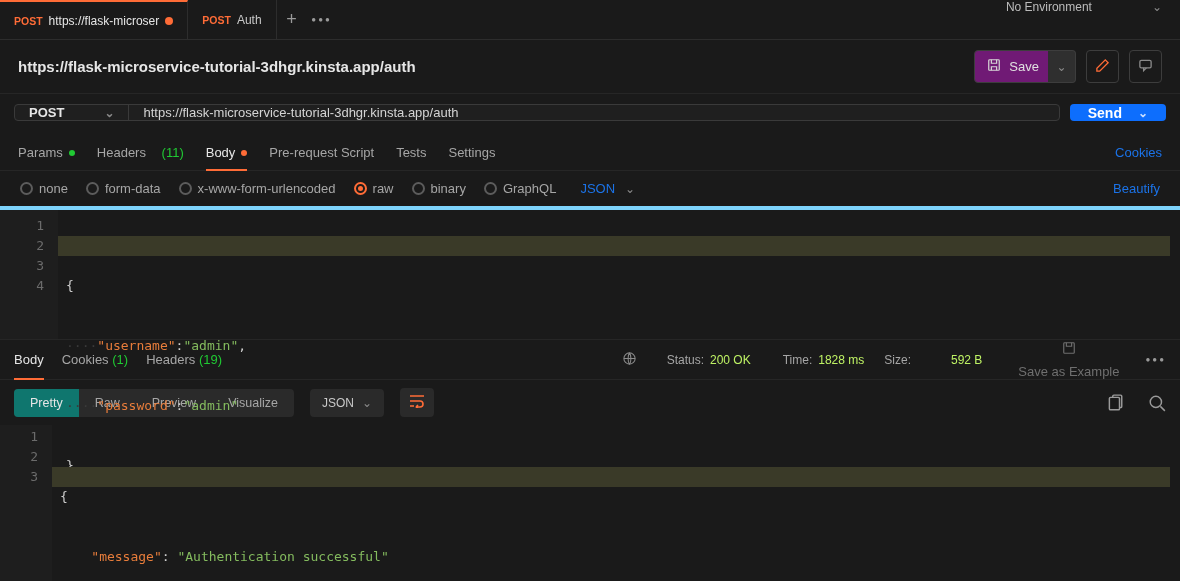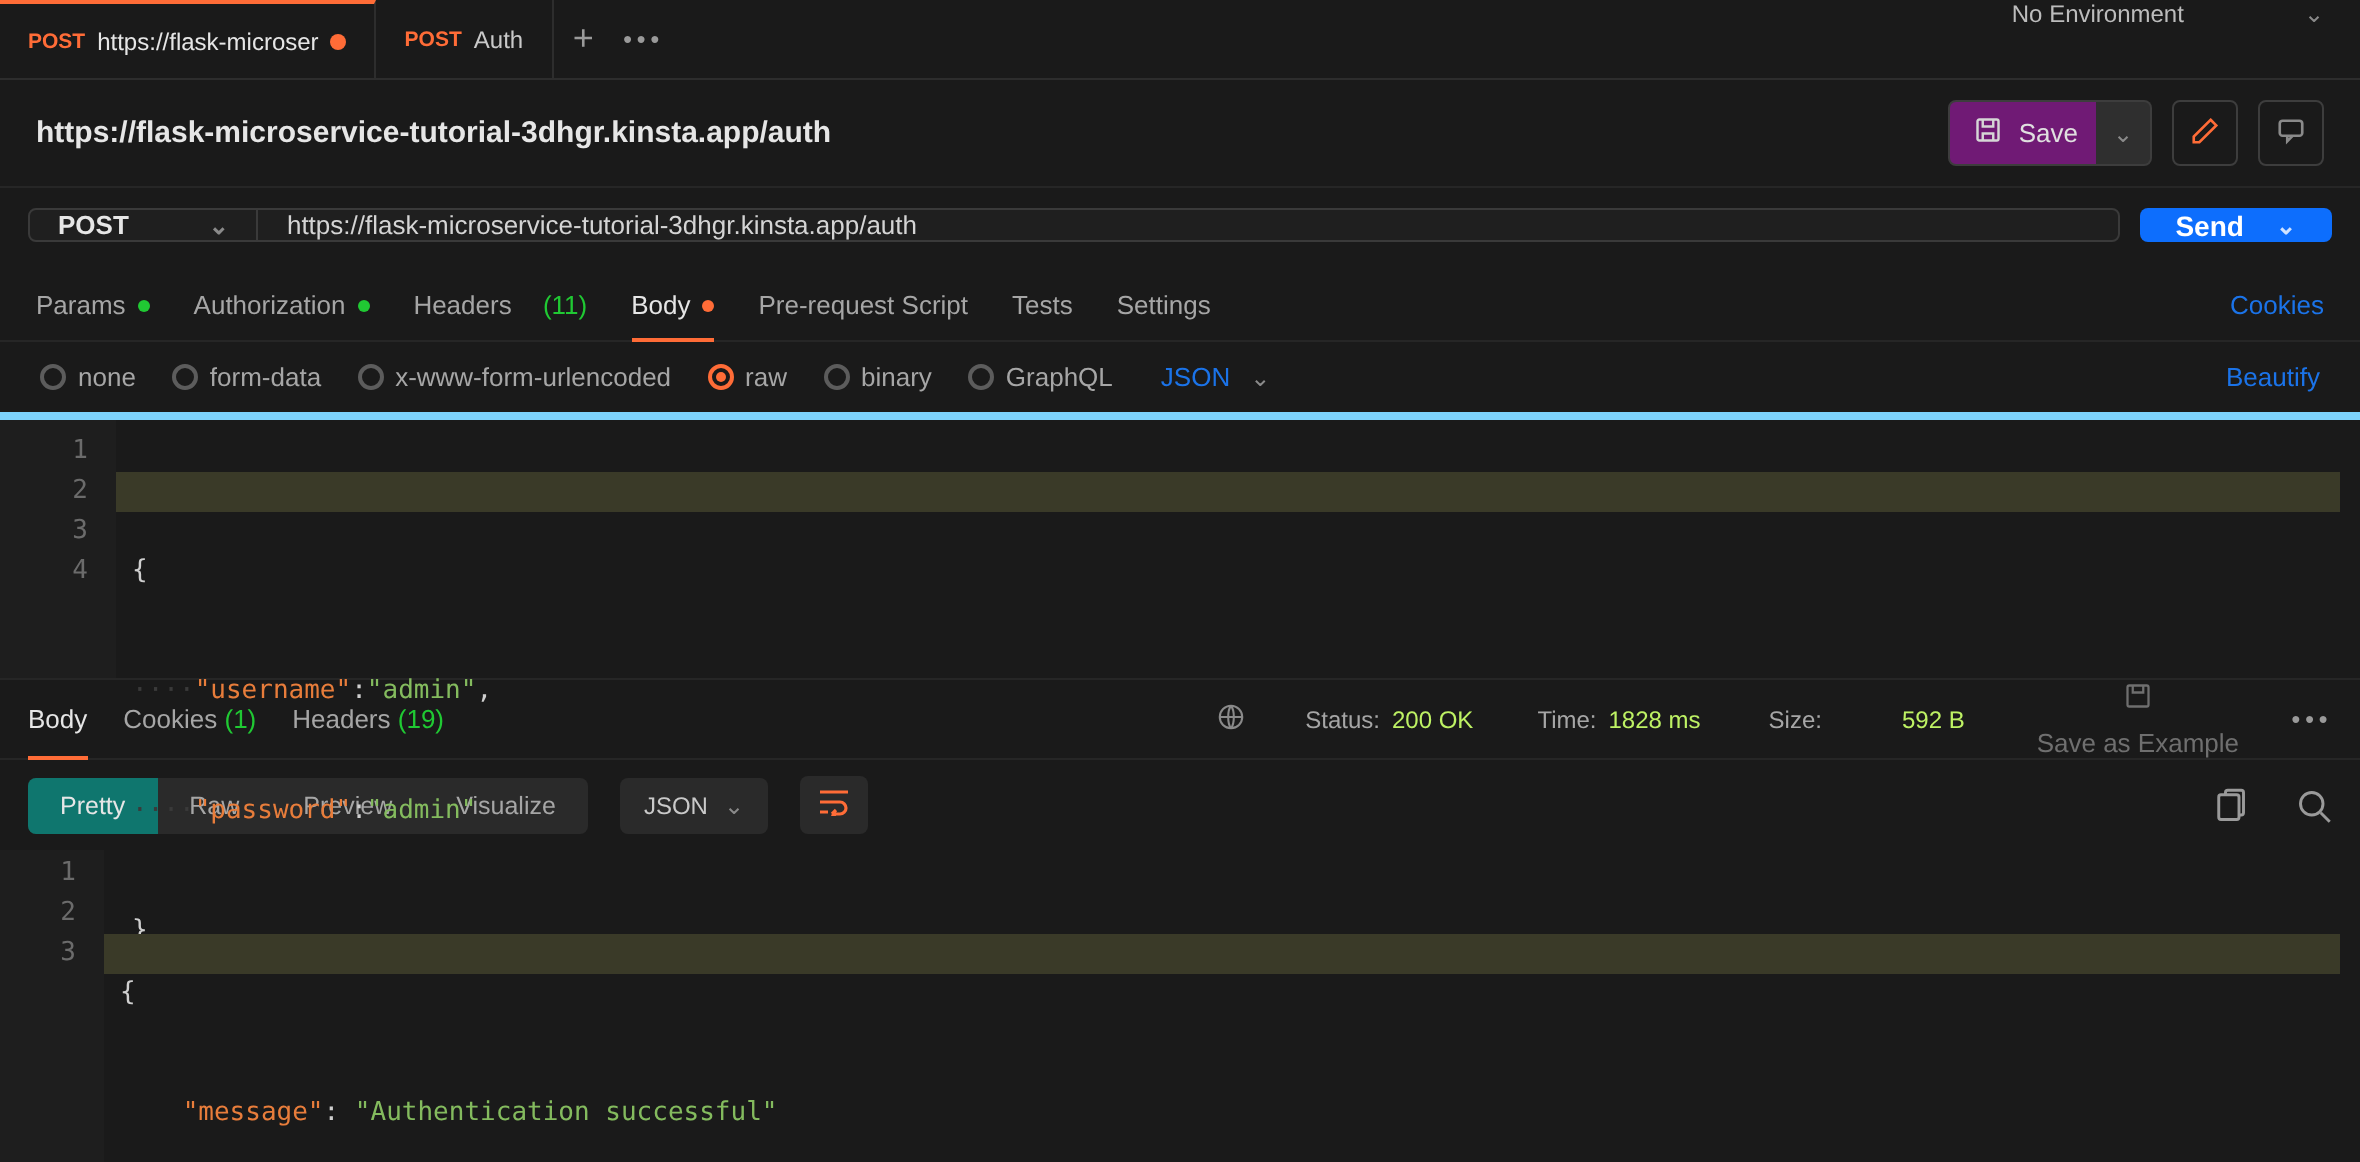--- a/index.html
+++ b/index.html
@@ -162,24 +162,20 @@
   </div>
   <div class="send-btn">
     <span>Send</span>
     <span class="chev" style="color:#cfe2ff">⌄</span>
   </div>
 </div>
 
 <div class="reqtabs">
   <div class="reqtab">
       <span>Params</span>
-      <span class="gdot"></span>
-    </div>
-  <div class="reqtab">
-      <span>Authorization</span>
       <span class="gdot"></span>
     </div>
   <div class="reqtab"><span>Headers</span>&nbsp;<span class="count">(11)</span></div>
   <div class="reqtab active">
       <span>Body</span>
       <span class="odot"></span>
     </div>
   <div class="reqtab">
       <span>Pre-request Script</span>
     </div>
@@ -254,21 +250,21 @@
       </svg>
   </span>
   <div class="statgrp" style="margin-left:12px;">
     <span>Status:</span>
     <span class="status-ok">200 OK</span>
   </div>
   <div class="statgrp" style="margin-left:14px;">
     <span>Time:</span>
     <span class="status-ok">1828 ms</span>
   </div>
-  <div class="statgrp" style="margin-left:16px;gap:40px;">
+  <div class="statgrp" style="margin-left:2px;gap:40px;">
     <span>Size:</span>
     <span class="status-ok">592 B</span>
   </div>
   <div class="save-ex" style="margin-left:18px;flex-direction:column;">
     <span>
       <svg width="14" height="14" viewBox="0 0 16 16" fill="none" stroke="#6f6f6f" stroke-width="1.3">
           <rect x="2" y="2" width="12" height="12" rx="1"></rect>
           <path d="M5 2v4h6V2"></path>
         </svg>
     </span>

